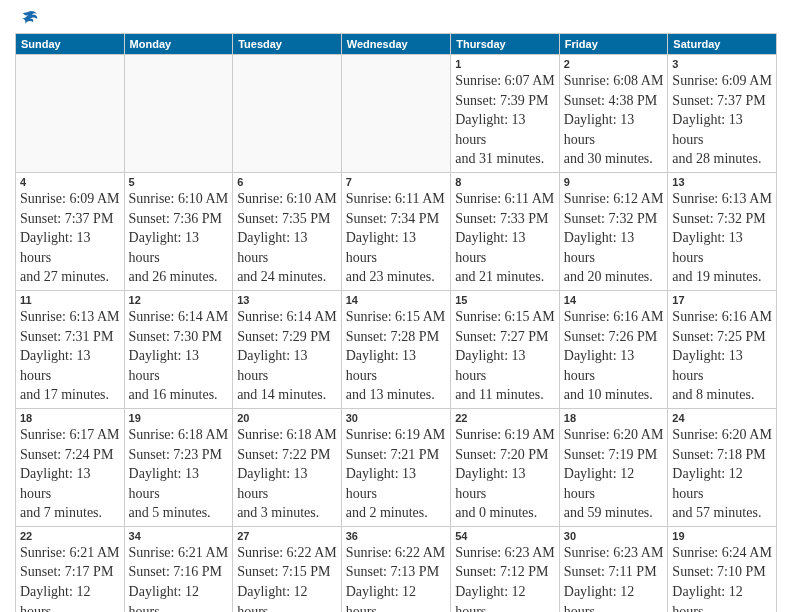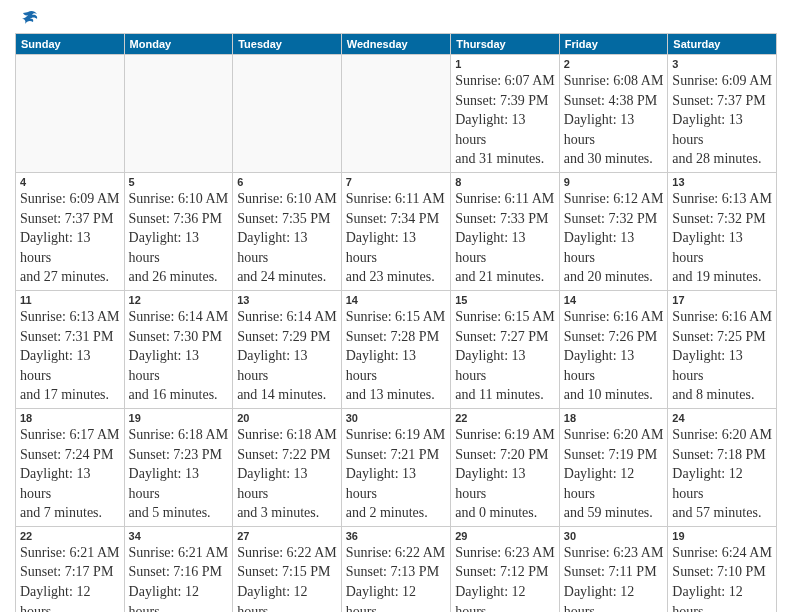--- a/index.html
+++ b/index.html
@@ -316,21 +316,21 @@
 and 52 minutes.</div>
           </td>
           <td>
             <span class="day-num">36</span>
             <div class="day-info" style="white-space: pre-line;">Sunrise: 6:22 AM
 Sunset: 7:13 PM
 Daylight: 12 hours
 and 51 minutes.</div>
           </td>
           <td>
-            <span class="day-num">29</span>
+            <span class="day-num">54</span>
             <div class="day-info" style="white-space: pre-line;">Sunrise: 6:23 AM
 Sunset: 7:12 PM
 Daylight: 12 hours
 and 49 minutes.</div>
           </td>
           <td>
             <span class="day-num">30</span>
             <div class="day-info" style="white-space: pre-line;">Sunrise: 6:23 AM
 Sunset: 7:11 PM
 Daylight: 12 hours

